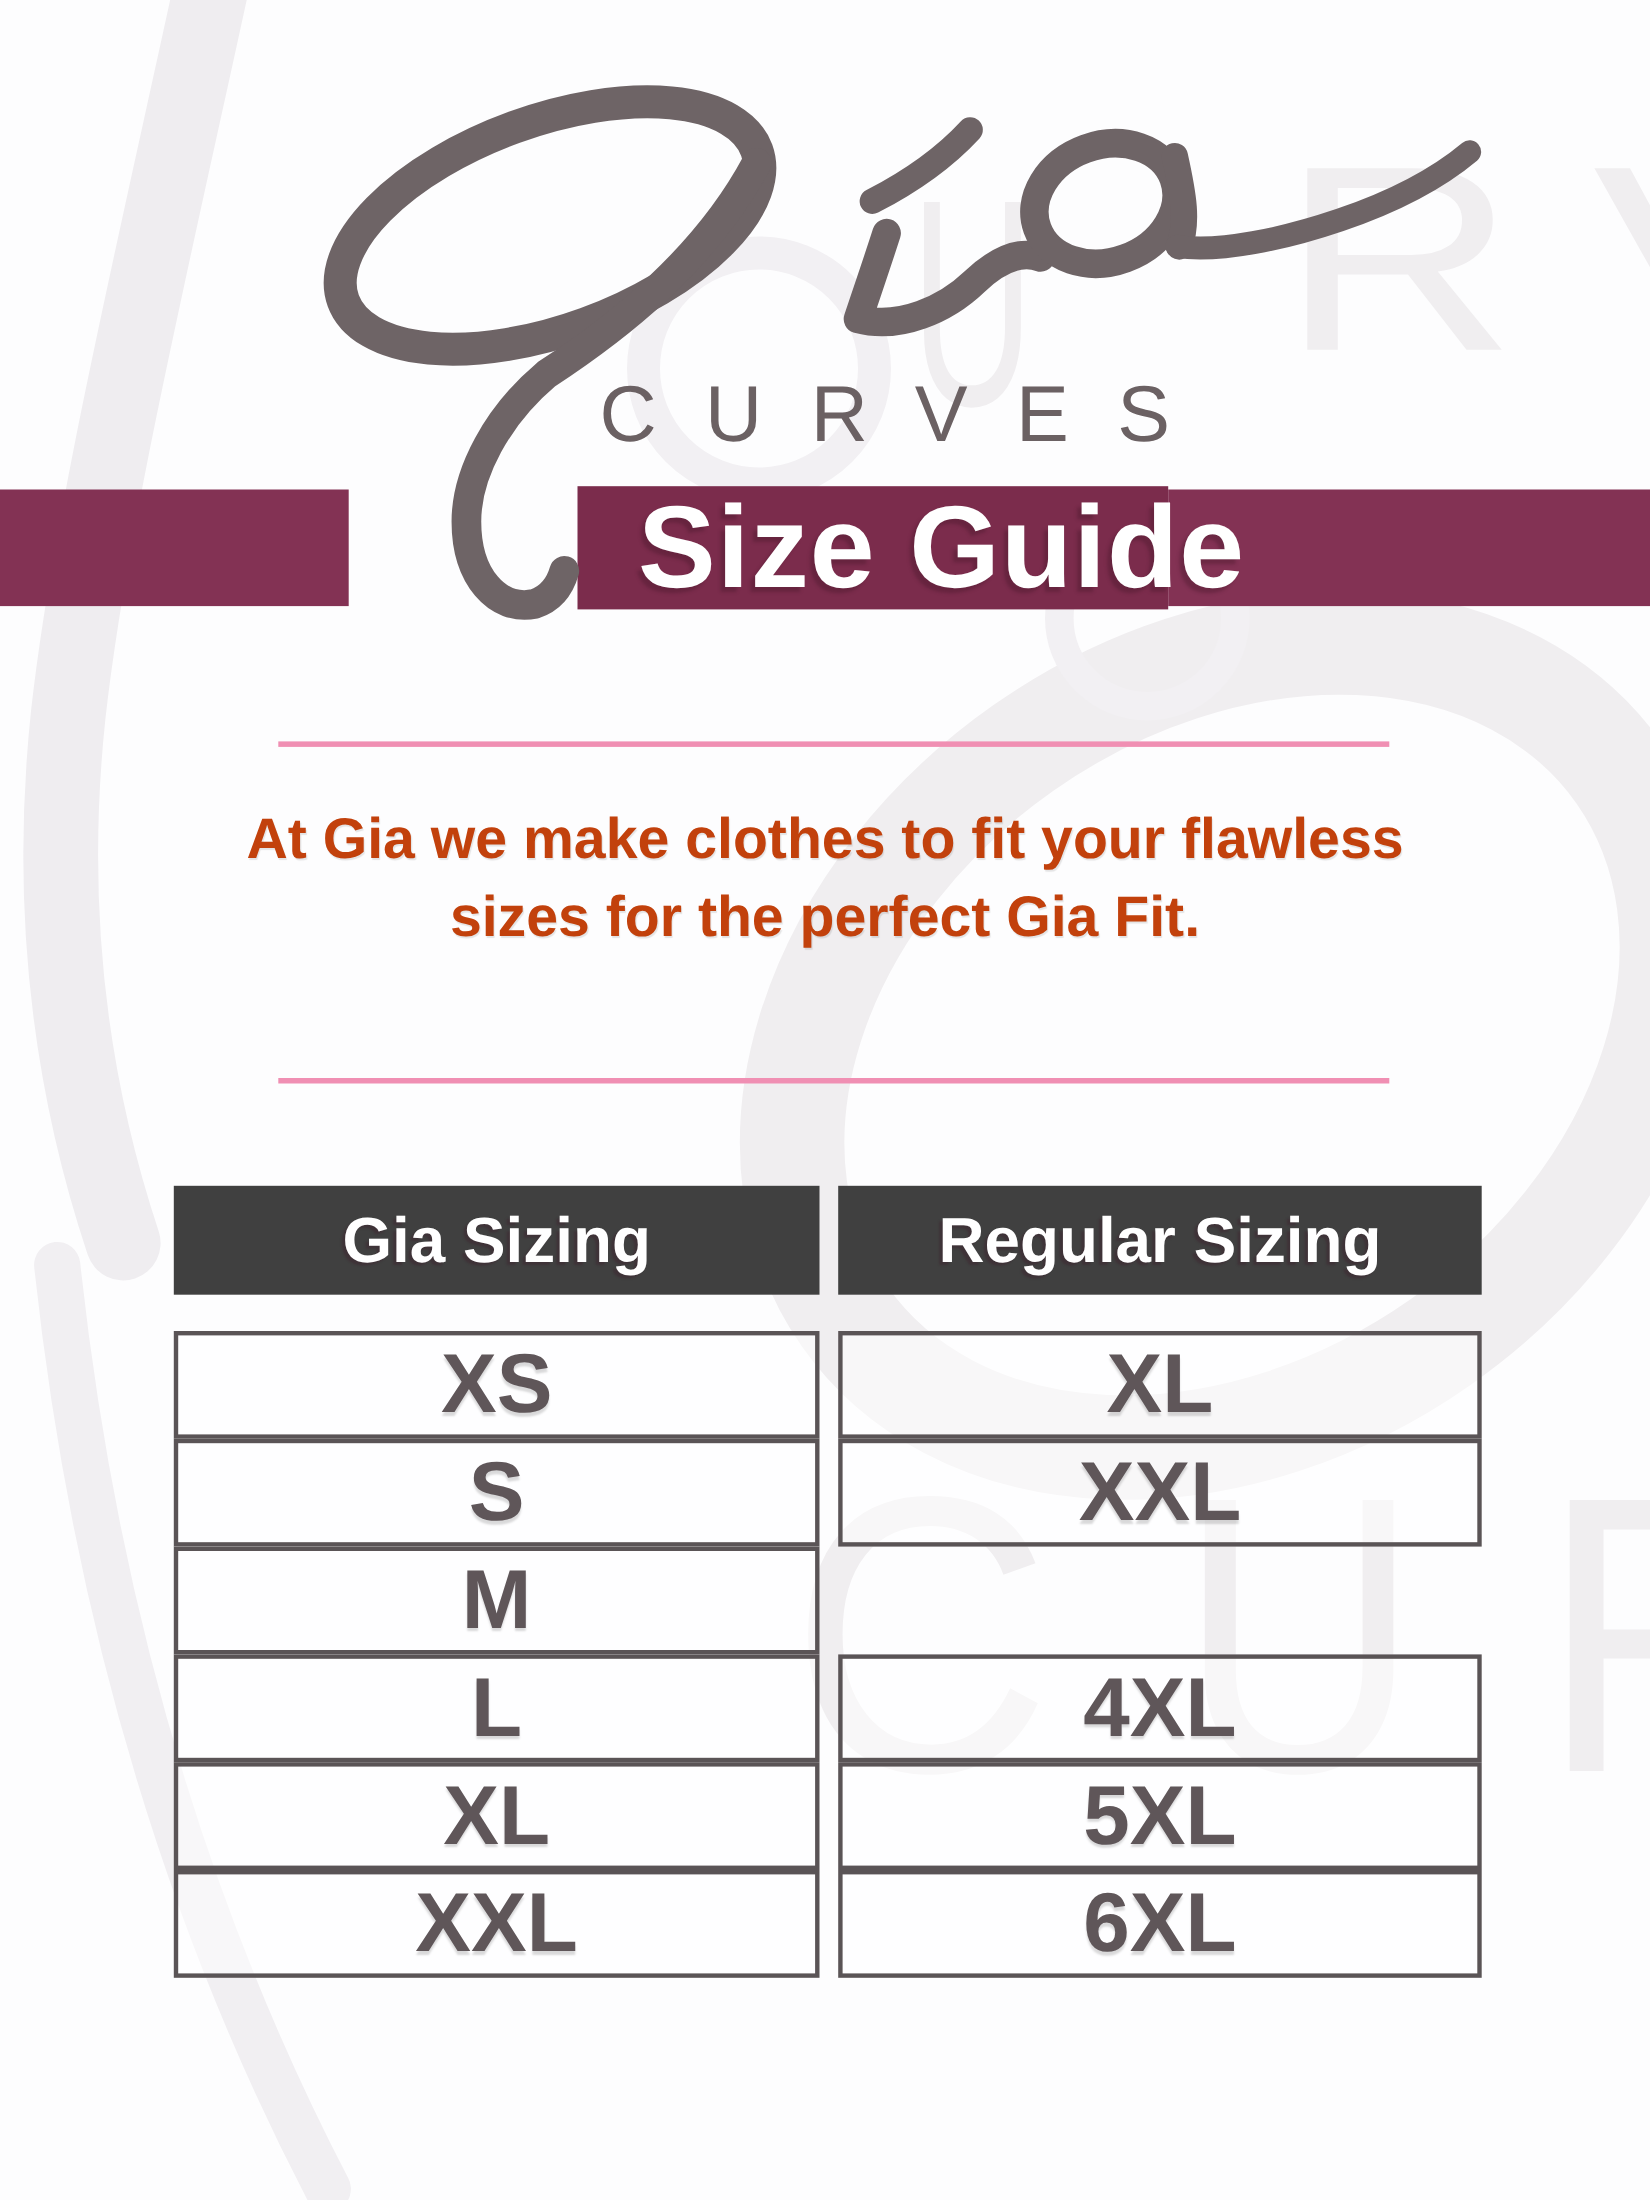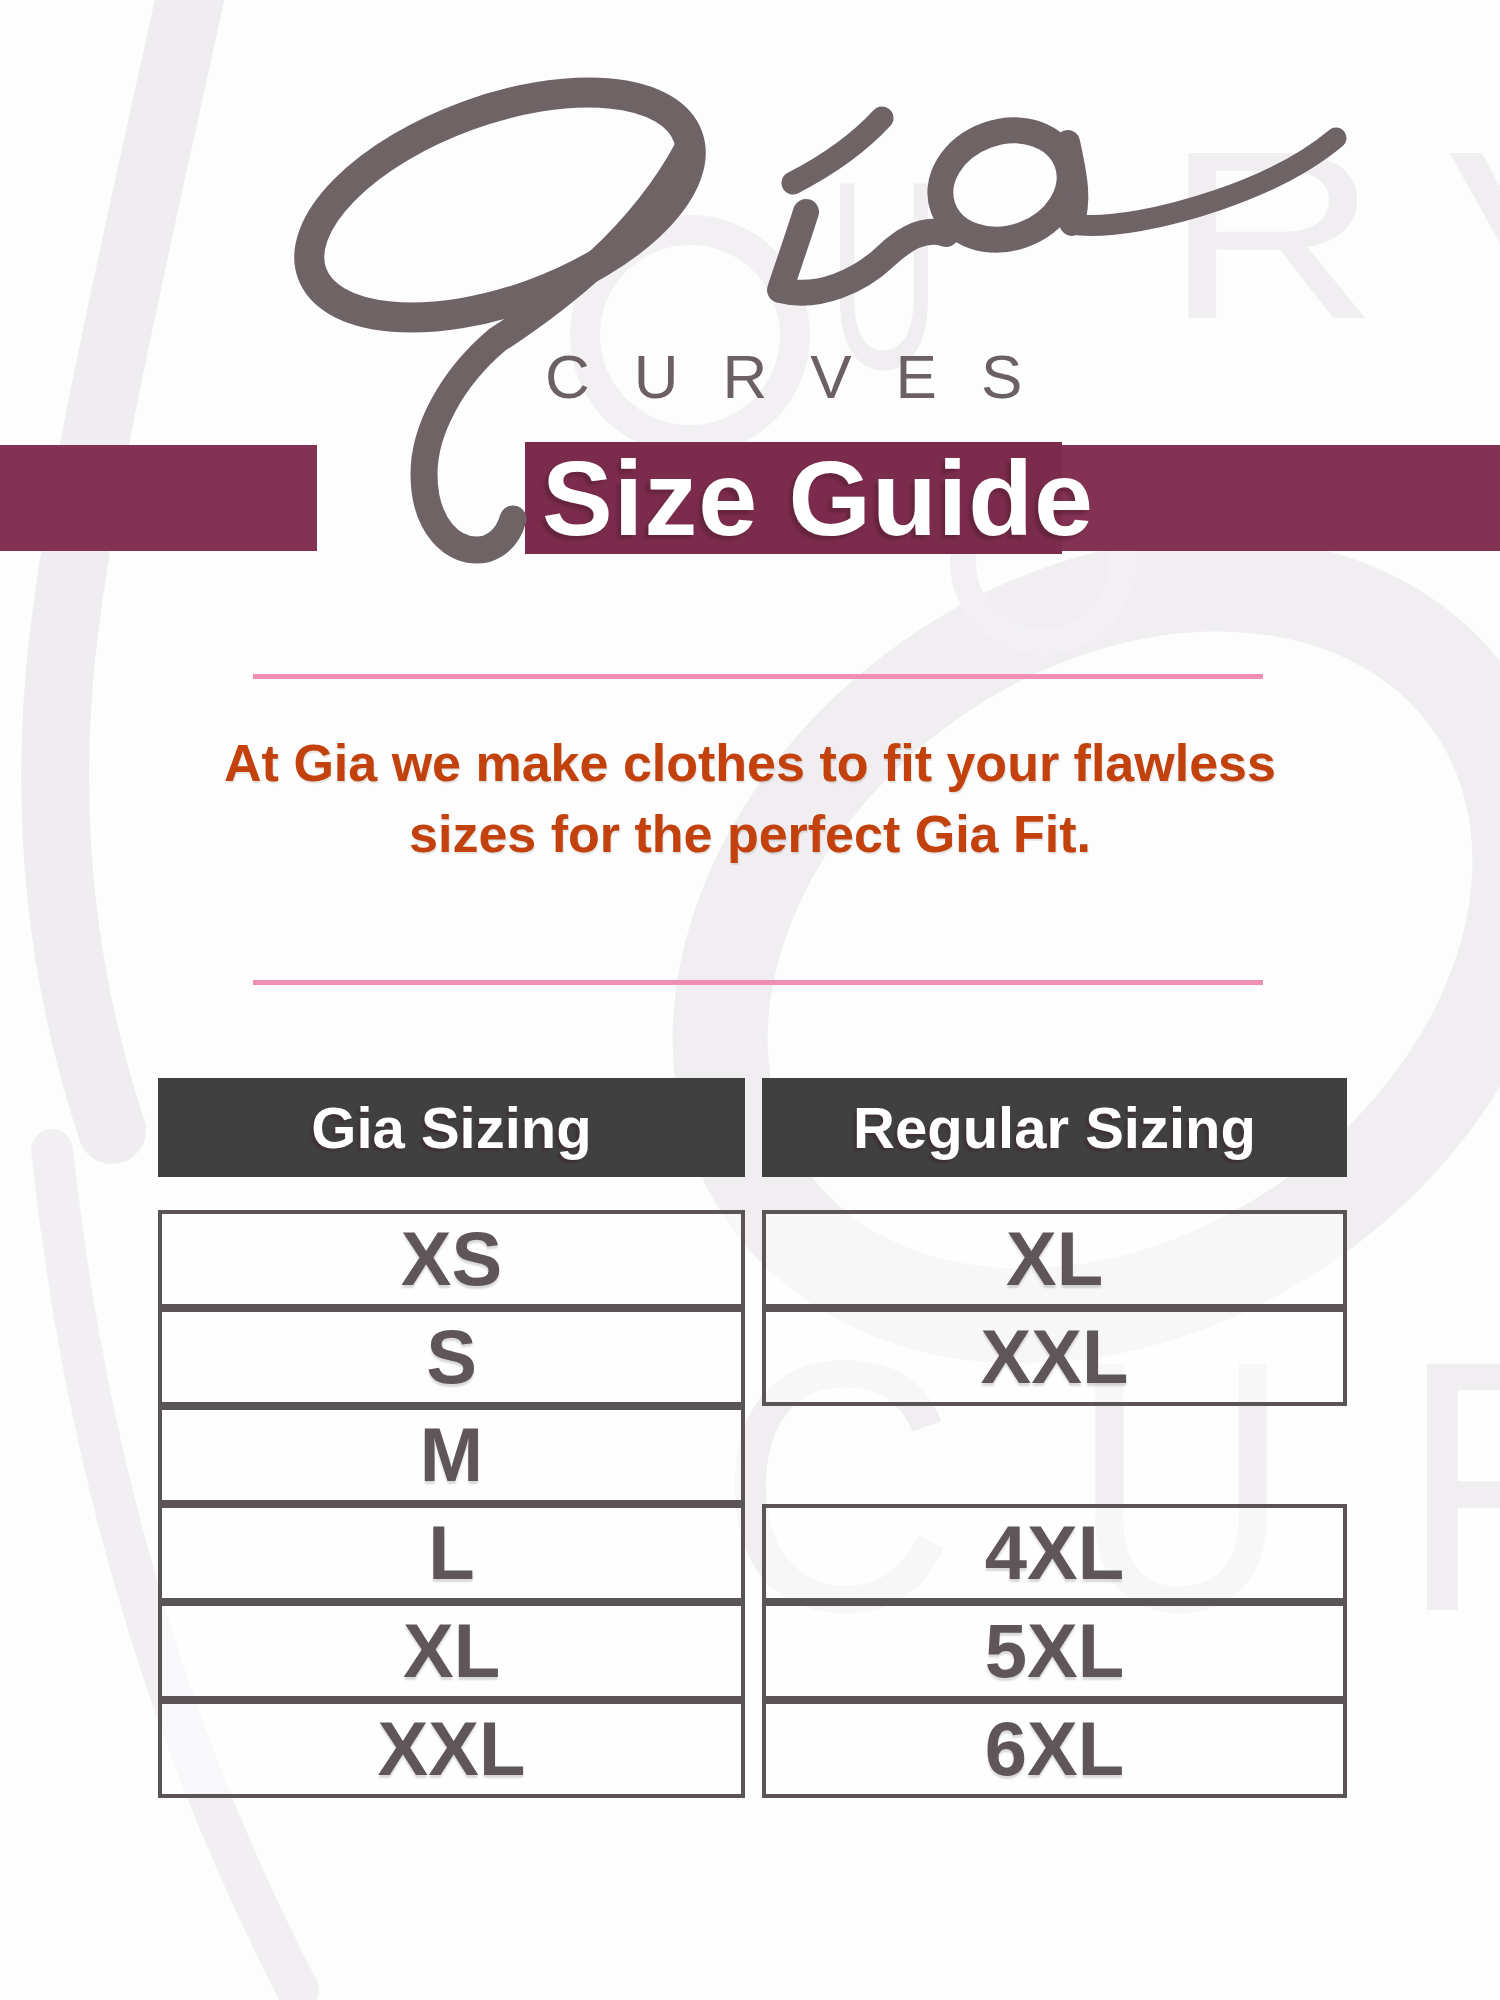--- a/index.html
+++ b/index.html
@@ -20,30 +20,30 @@
   .wm { z-index: 0; }
   .logo { z-index: 2; }
 
   
   .bar { position: absolute; z-index: 1; }
   .bar-left  { left: 0;      top: 445px; width: 317px; height: 106px; background: #833254; }
   .bar-right { left: 1062px; top: 445px; width: 438px; height: 106px; background: #833254; }
   .title-block { left: 525px; top: 442px; width: 537px; height: 112px; background: #7b2c4c; }
   .banner-title {
     position: absolute; z-index: 3;
-    left: 518px; top: 442px; width: 600px; height: 112px;
+    left: 556px; top: 442px; width: 600px; height: 112px;
     line-height: 112px; text-align: center;
     font-size: 106px; font-weight: bold; color: #ffffff; letter-spacing: 1px;
     text-shadow: -4px 4px 3px rgba(71,24,41,.38);
   }
 
   .curves-wordmark {
     position: absolute; z-index: 3;
     left: 545px; top: 342px;
-    font-size: 62px; font-weight: 400; line-height: 70px;
+    font-size: 72px; font-weight: 400; line-height: 70px;
     letter-spacing: 44px; color: #6b6163; white-space: pre;
   }
 
   .divider {
     position: absolute; z-index: 3;
     left: 253px; width: 1010px; height: 5px; background: #f08fb3;
   }
   .divider-top { top: 674px; }
   .divider-bottom { top: 980px; }
 

